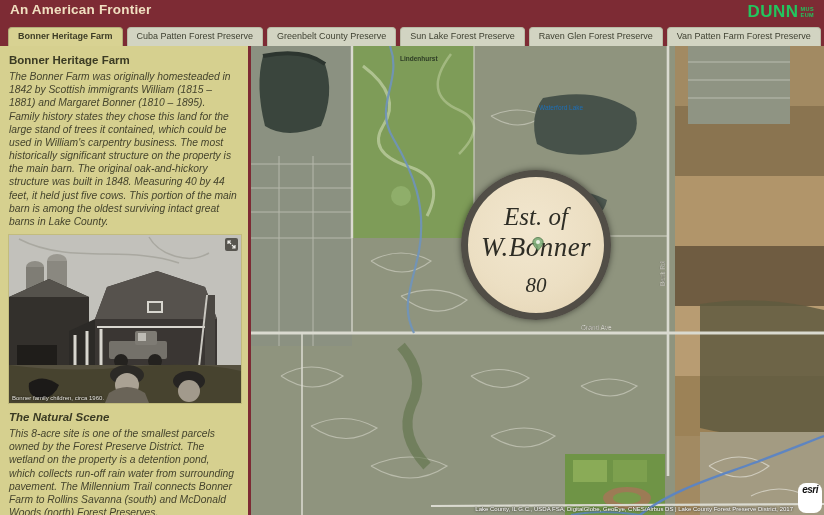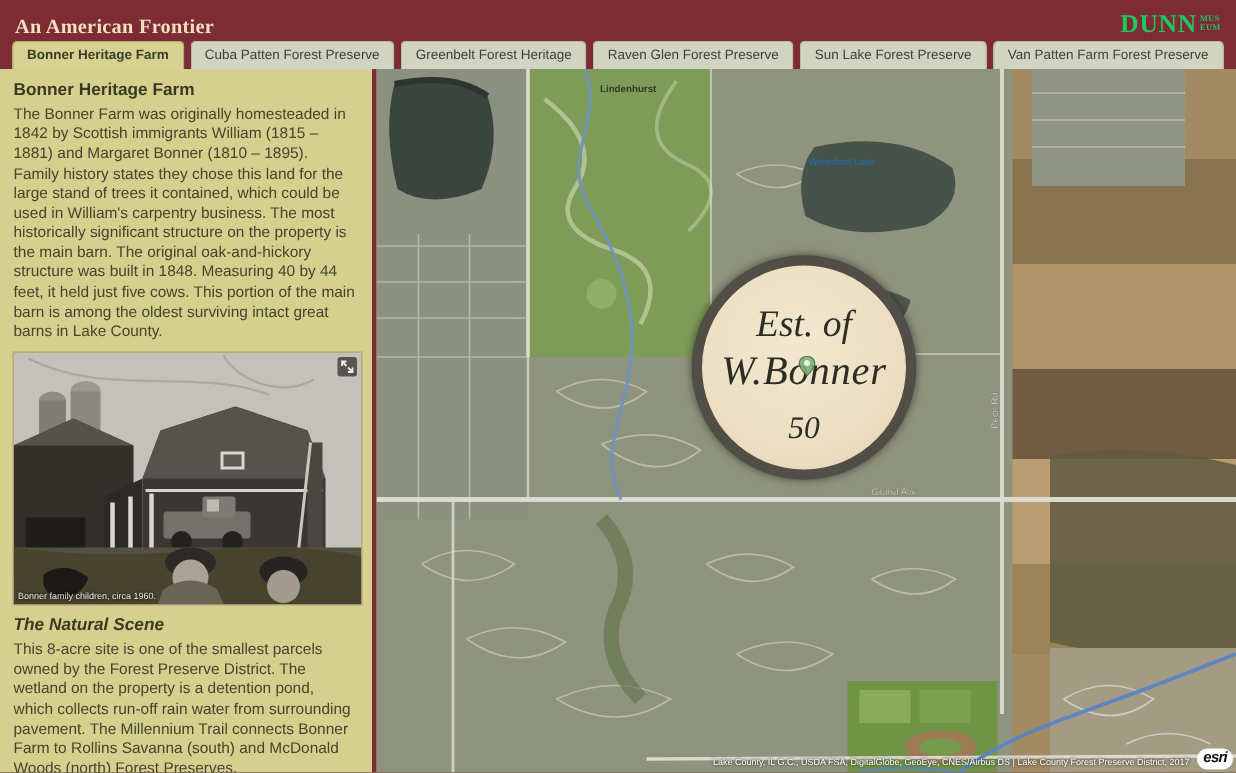--- a/index.html
+++ b/index.html
@@ -2,37 +2,37 @@
 <html><head>
 <meta charset="utf-8">
 <style>
   * { margin:0; padding:0; box-sizing:border-box; }
   html,body { width:824px; height:515px; overflow:hidden; }
   body { font-family:"Liberation Sans", sans-serif; background:#7d2b34; }
   #app { position:relative; width:824px; height:515px; }
 
   
   .header { position:absolute; top:0; left:0; right:0; height:46px; background:#7d2b34; }
-  .title-row { display:flex; justify-content:space-between; align-items:flex-end; height:26px; padding:2px 10px 0 10px;font-family:Liberation Serif, serif; }
+  .title-row { display:flex; justify-content:space-between; align-items:flex-start; height:26px; padding:2px 10px 0 10px; }
   .app-title { color:#f0dfc0; font-size:13.5px; font-weight:bold; letter-spacing:.2px; }
   .logo { display:flex; align-items:center; color:#22c55e; }
   .logo-main { font-size:17px; font-weight:bold; letter-spacing:.5px; }
   .logo-sub { display:flex; flex-direction:column; font-size:5.5px; font-weight:bold; line-height:1.1; margin-left:2px; letter-spacing:.4px; }
 
   
   .tabs { position:absolute; left:8px; bottom:0; display:flex; gap:4px; align-items:flex-end; }
   .tab { height:19px; padding:3px 9px 2px 9px; font-size:9px; color:#3e4031; background:#d2d4c2;
          border:1px solid #b9bba6; border-bottom:none; border-radius:4px 4px 0 0; white-space:nowrap; cursor:pointer; }
   .tab.active { background:#d8d292; color:#3d3c26; border-color:#b3ad79; font-weight:bold; }
 
   
   .sidebar { position:absolute; top:46px; left:0; width:251px; height:469px; background:#d6d08f;
              border-right:3px solid #7d2b34; padding:8px 10px 6px 9px; color:#45442d; }
   .sb-heading { font-size:11.5px; font-weight:bold; color:#3a3a23; margin-bottom:4px; }
-  .sb-para { font-size:10.3px; line-height:1.28; color:#45442d; }
+  .sb-para { font-size:10.3px; line-height:1.28; color:#45442d;font-style:italic; }
   .photo-wrap { position:relative; width:232px; height:168px; margin:7px 0 6px 0; background:#5a5650; outline:1px solid #c2bc7e; }
   .photo-wrap svg { display:block; }
   .photo-caption { position:absolute; left:3px; bottom:2px; font-size:6px; color:#e8e6df; text-shadow:0 0 2px #000; }
   .expand-btn { position:absolute; top:3px; right:3px; width:13px; height:13px; background:rgba(60,58,52,.8);
                 border-radius:2px; display:flex; align-items:center; justify-content:center; cursor:pointer; }
   .section-heading { font-size:11.5px; font-weight:bold; color:#3a3a23; margin:8px 0 4px 0;font-style:italic; }
 
   
   .map { position:absolute; top:46px; left:251px; width:573px; height:469px; overflow:hidden; background:#8f947e; cursor:grab; }
   .map > svg.basemap { position:absolute; top:0; left:0; }
@@ -46,21 +46,21 @@
              font-style:italic; color:#2e2d25; white-space:nowrap; }
   .sg-1 { top:26px; font-size:25px; }
   .sg-2 { top:55px; font-size:27px; letter-spacing:.5px; }
   .sg-3 { top:96px; font-size:21px; }
   .sg-pin { position:absolute; left:64px; top:60px; }
 
   
   .attrib { position:absolute; right:31px; bottom:3px; font-size:6px; color:#fff;
             text-shadow:0 0 2px #44423a, 0 0 2px #44423a; pointer-events:none; }
   .esri-badge { position:absolute; right:2px; bottom:2px; background:#fff; border-radius:8px;
-                padding:1px 4px 2px 4px; font-size:10px; font-weight:bold; color:#111;
+                padding:1px 4px 18px 4px; font-size:10px; font-weight:bold; color:#111;
                 font-style:italic; letter-spacing:-.5px; cursor:pointer; }
 </style>
 </head>
 <body>
 
 <div id="app">
 
   <div class="header">
     <div class="title-row">
       <div class="app-title">An American Frontier</div>
@@ -68,23 +68,23 @@
         <span class="logo-main">DUNN</span>
         <span class="logo-sub">
           <span>MUS</span>
           <span>EUM</span>
         </span>
       </div>
     </div>
     <div class="tabs">
       <div class="tab active">Bonner Heritage Farm</div>
       <div class="tab">Cuba Patten Forest Preserve</div>
-      <div class="tab">Greenbelt Forest Heritage</div>
+      <div class="tab">Greenbelt County Preserve</div>
+      <div class="tab">Sun Lake Forest Preserve</div>
       <div class="tab">Raven Glen Forest Preserve</div>
-      <div class="tab">Sun Lake Forest Preserve</div>
       <div class="tab">Van Patten Farm Forest Preserve</div>
     </div>
   </div>
 
   <div class="sidebar">
     <div class="sb-heading">Bonner Heritage Farm</div>
     <div class="sb-para">The Bonner Farm was originally homesteaded in 1842 by Scottish immigrants William (1815 – 1881) and Margaret Bonner (1810 – 1895). Family history states they chose this land for the large stand of trees it contained, which could be used in William's carpentry business. The most historically significant structure on the property is the main barn. The original oak-and-hickory structure was built in 1848. Measuring 40 by 44 feet, it held just five cows. This portion of the main barn is among the oldest surviving intact great barns in Lake County.</div>
 
     <div class="photo-wrap">
       <svg width="232" height="168" viewBox="0 0 232 168">
@@ -227,21 +227,21 @@
       <text x="149" y="15" font-size="6.5" fill="#2e3d26" font-weight="bold">Lindenhurst</text>
       <text x="288" y="64" font-size="6.5" fill="#1d6fb8">Waterford Lake</text>
       <text x="296" y="150" font-size="6.5" fill="#1d6fb8">Potomac Lake</text>
       <text x="330" y="284" font-size="6.5" fill="#fdfdf6" stroke="#55534a" stroke-width="0.2">Grand Ave</text>
       <text x="414" y="240" font-size="6.5" fill="#fdfdf6" stroke="#55534a" stroke-width="0.2" transform="rotate(-90 414 240)">Beck Rd</text>
     </svg>
 
     <div class="spyglass">
       <div class="sg-line sg-2">W.Bonner</div>
       <div class="sg-line sg-1">Est. of</div>
-      <div class="sg-line sg-3">50</div>
+      <div class="sg-line sg-3">80</div>
       <svg class="sg-pin" width="12" height="14" viewBox="0 0 12 14">
         <path d="M6,0.5 C9.2,0.5 11.2,3 11.2,5.2 C11.2,8.4 6,13.5 6,13.5 C6,13.5 0.8,8.4 0.8,5.2 C0.8,3 2.8,0.5 6,0.5 z" fill="#7fae7a" stroke="#3f6b3c" stroke-width="0.8" opacity="0.9"></path>
         <circle cx="6" cy="5" r="2" fill="#e9f1e4"></circle>
       </svg>
     </div>
 
     <div class="attrib">Lake County, IL G.C., USDA FSA, DigitalGlobe, GeoEye, CNES/Airbus DS | Lake County Forest Preserve District, 2017</div>
     <div class="esri-badge">esri</div>
   </div>
 

